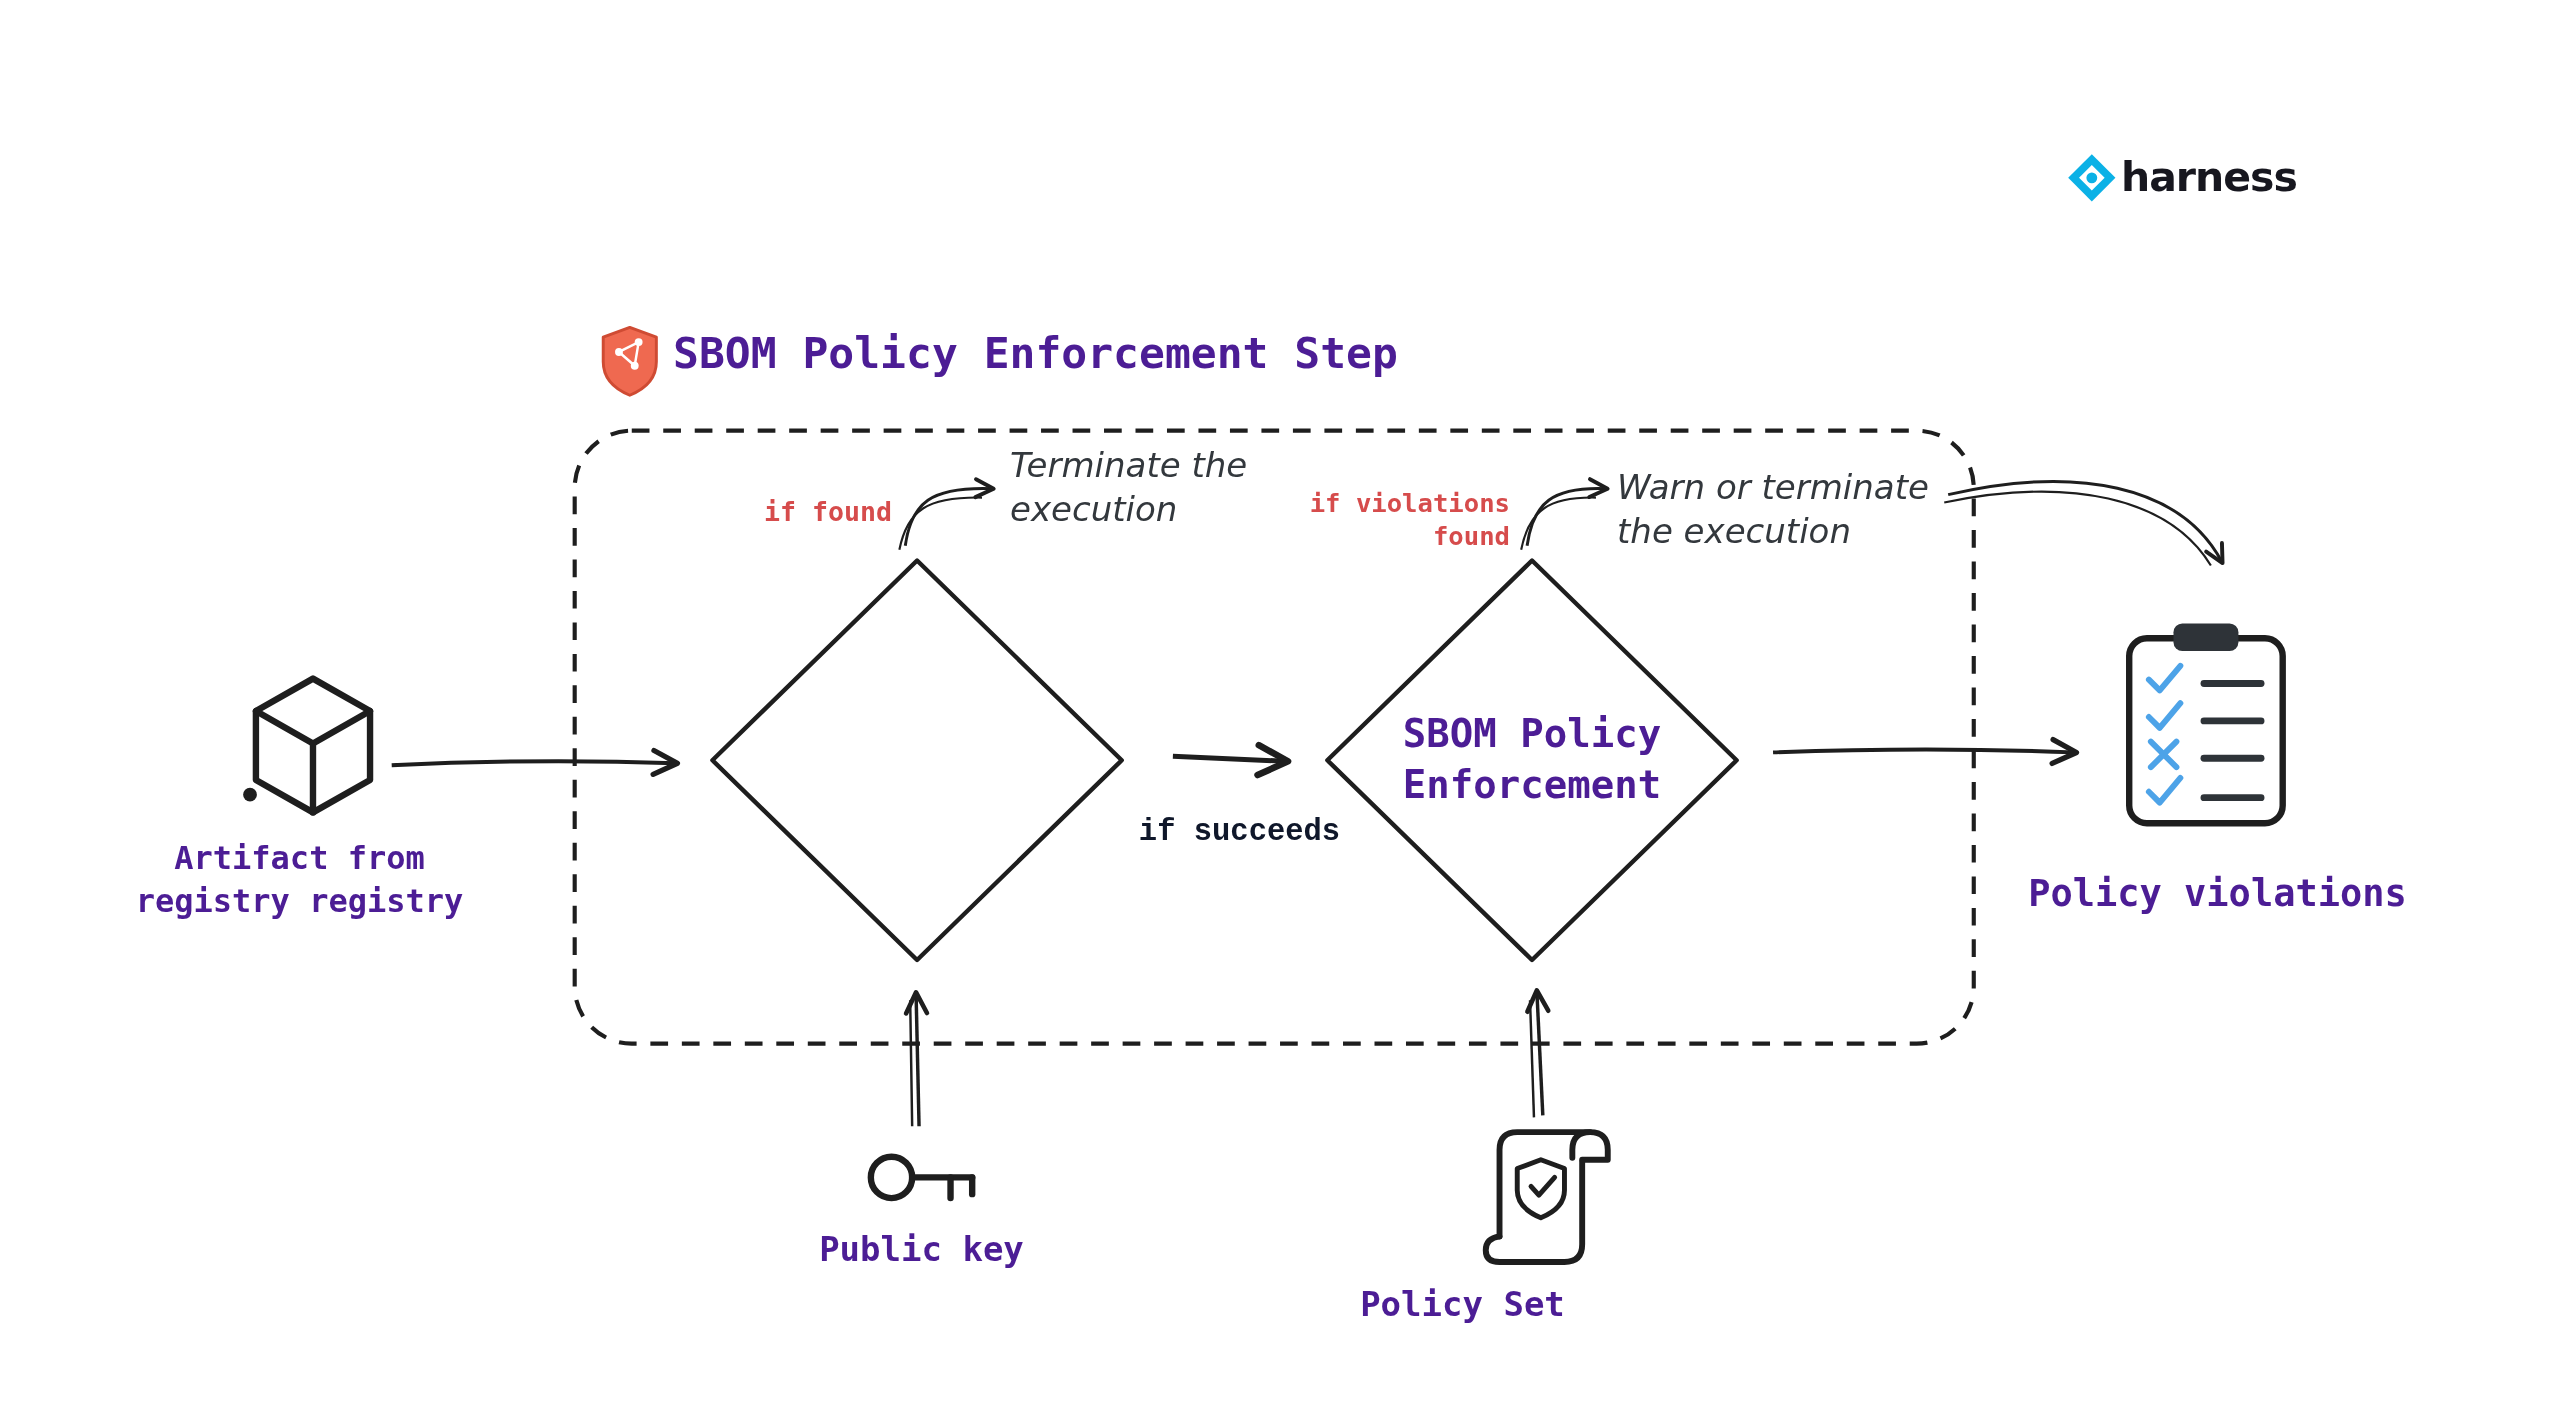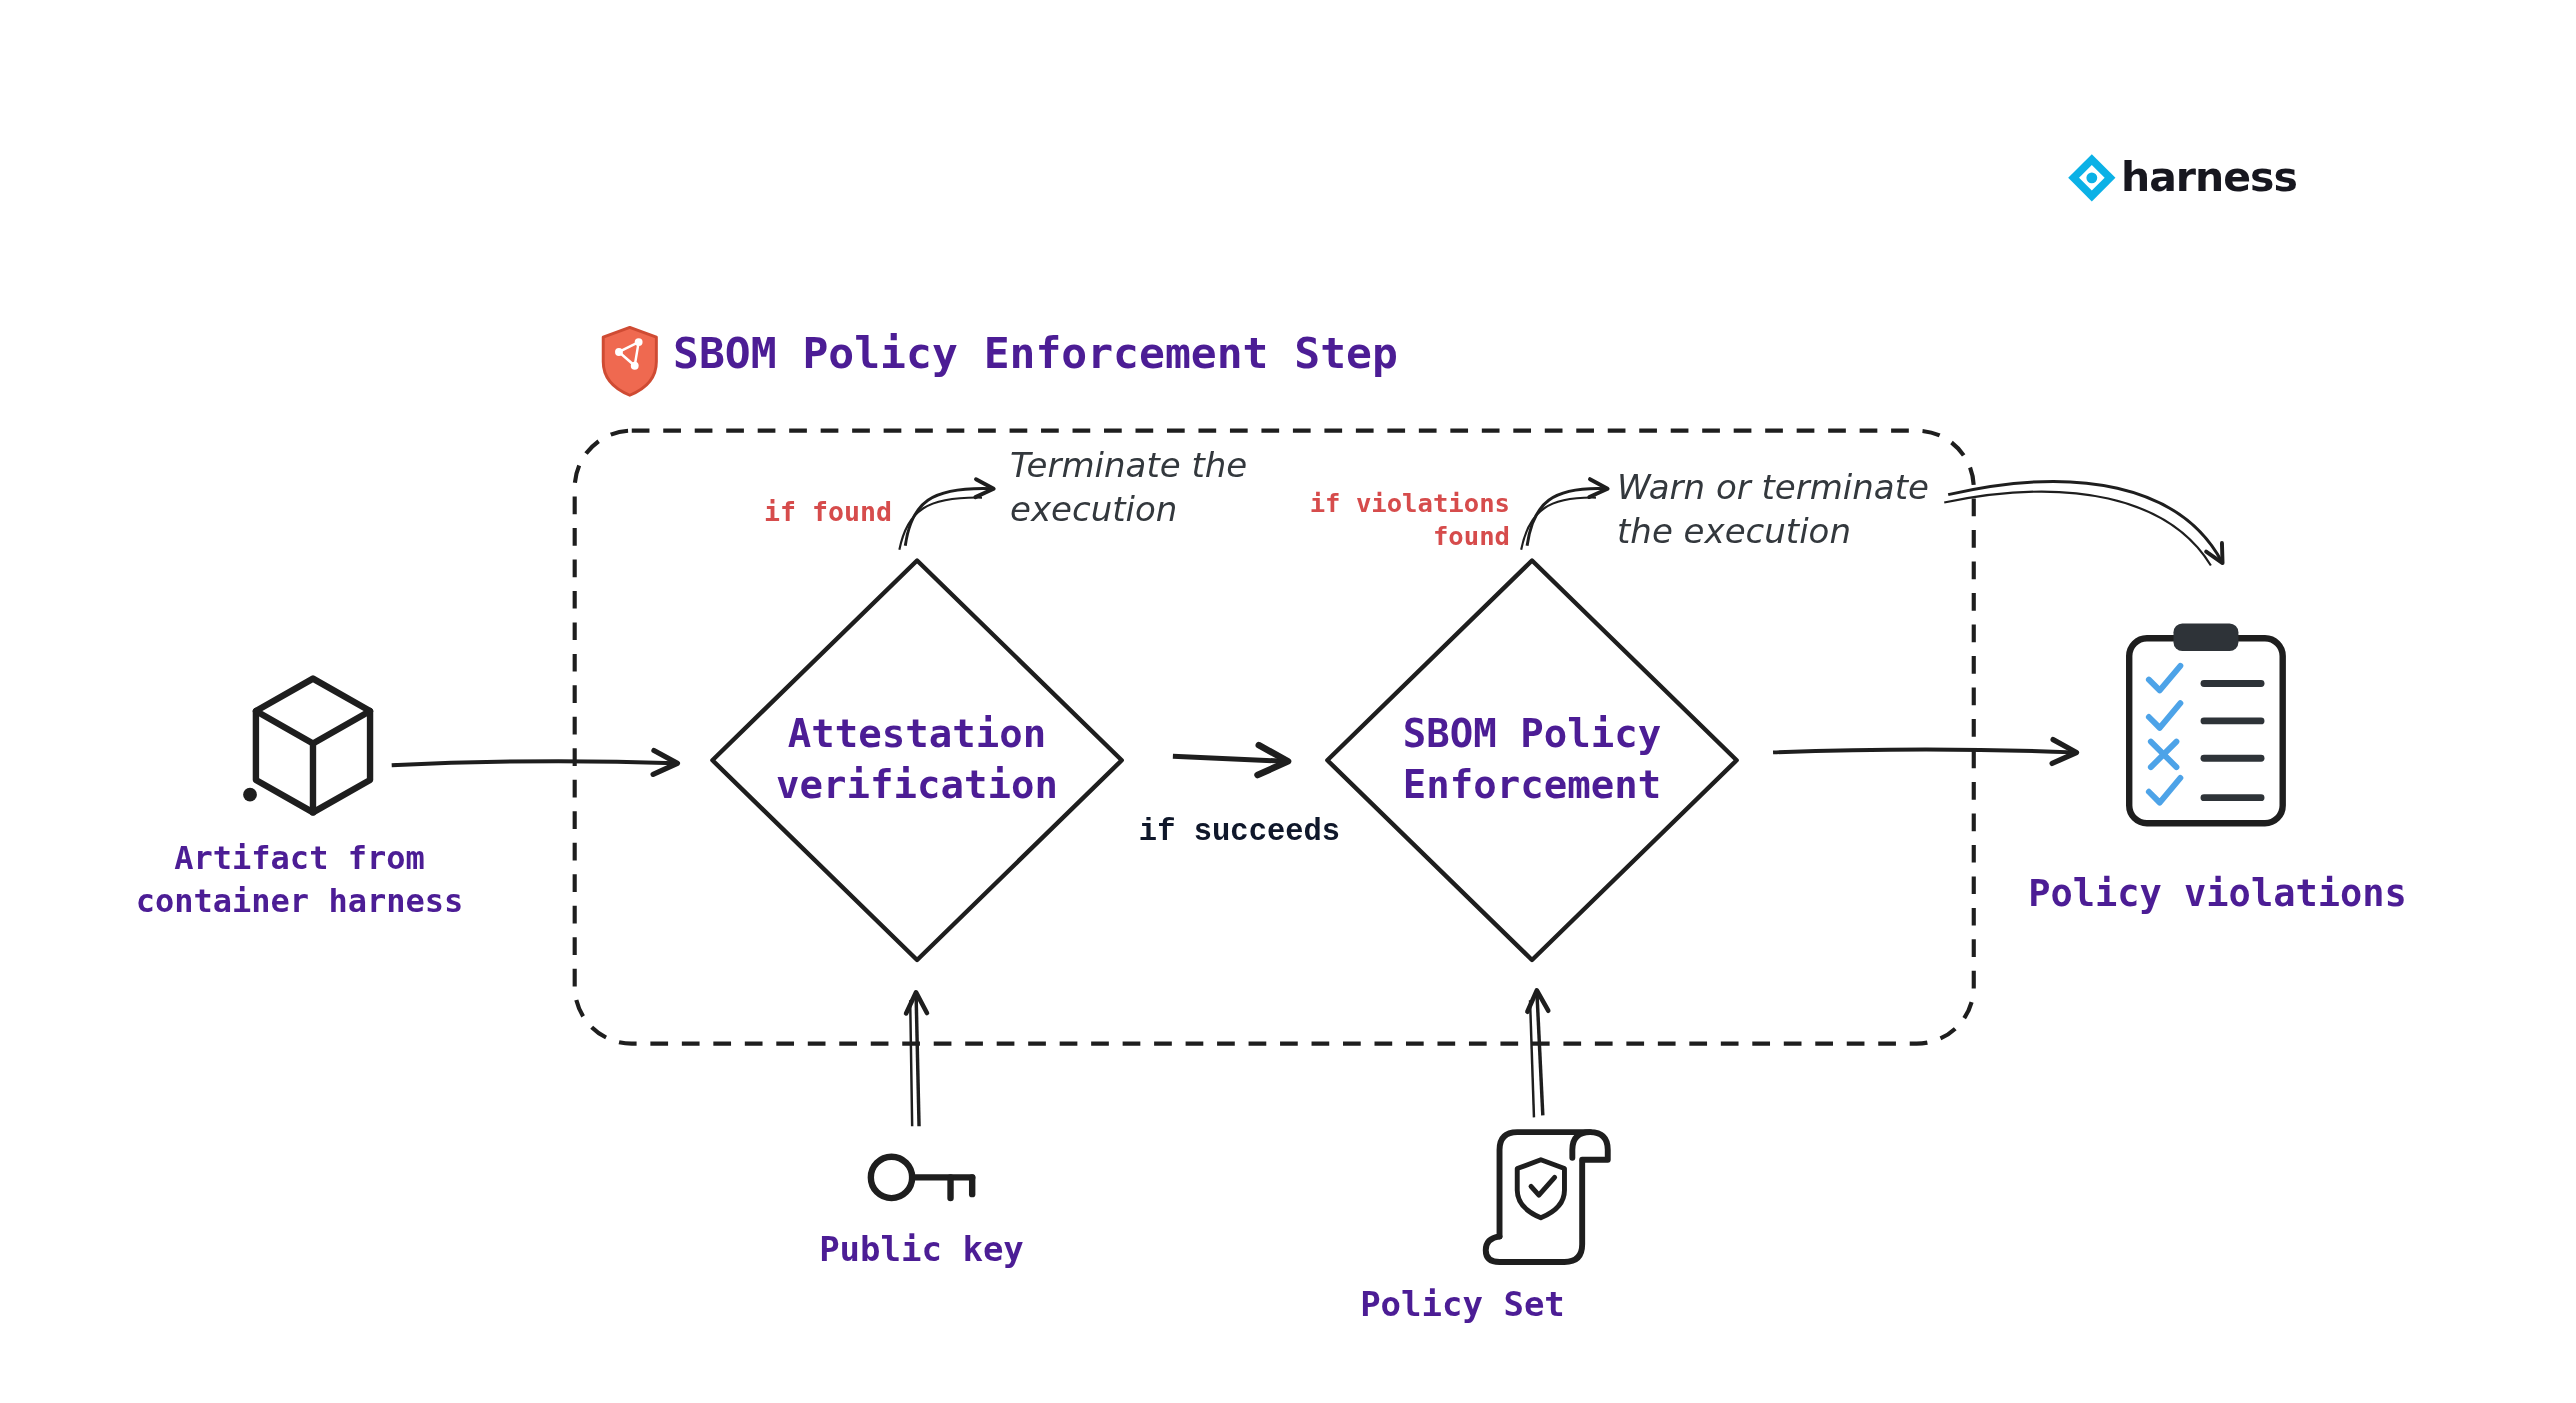--- a/index.html
+++ b/index.html
@@ -118,24 +118,22 @@
       <path d="M2126 123 L2139 136 L2126 149 L2113 136 Z" fill="#ffffff"></path>
       <circle cx="2126" cy="136" r="5.5" fill="#0bb1e6"></circle>
     </g>
   </svg>
 
   <div class="txt brand-text" style="left:2121px; top:112px; font-size:41px; line-height:43px;">harness</div>
 
   <div class="txt mono" style="left:673px; top:288px; font-size:43px; line-height:43px; font-weight:700;">SBOM Policy Enforcement Step</div>
 
   <div class="txt mono center" style="left:98px; top:793px; width:403px; font-size:32px; line-height:1.35; font-weight:600;">Artifact from
-container harness</div>
+registry registry</div>
 
-  <div class="txt mono center" style="left:720px; top:665px; width:394px; font-size:39px; line-height:1.3; font-weight:700;">Attestation
-verification</div>
 
   <div class="txt mono center" style="left:1335px; top:665px; width:394px; font-size:39px; line-height:1.3; font-weight:700;">SBOM Policy
 Enforcement</div>
 
   <div class="txt mono red" style="left:764px; top:451px; font-size:26.6px; line-height:1.25; font-weight:600;">if found</div>
 
   <div class="txt hand" style="left:1010px; top:399px; font-size:34px; line-height:1.3;">Terminate the
 execution</div>
 
   <div class="txt mono red right" style="left:1301px; top:443px; width:209px; font-size:25.6px; line-height:1.3; font-weight:600;">if violations

